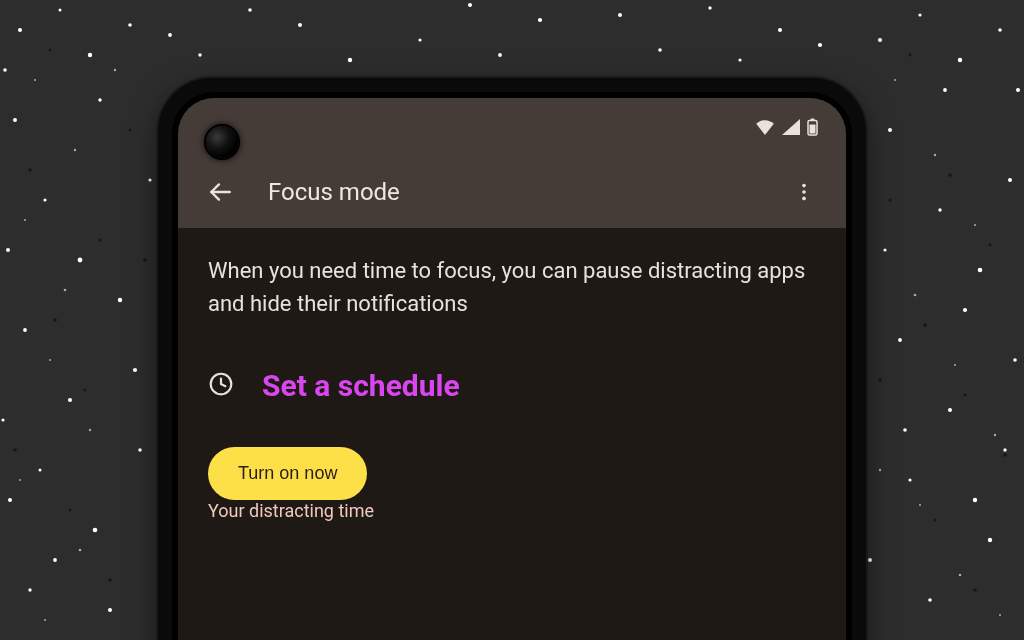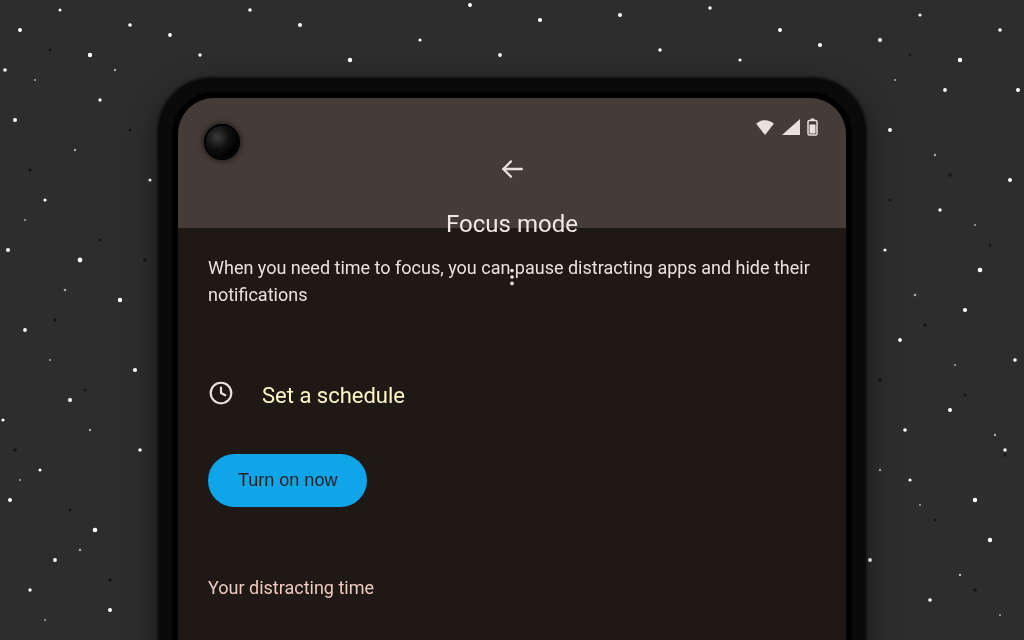--- a/index.html
+++ b/index.html
@@ -70,21 +70,20 @@
   .statusbar svg { display:block; }
 
   
   .appbar {
     height: 72px;
     background: #453b37;
     display: flex;
     align-items: center;
     padding: 0 22px;
     gap: 28px;
-    flex-direction: column;
   }
   .appbar .title {
     font-size: 24px;
     font-weight: 400;
     color: #efe7e2;
     flex: 1;
   }
   .icon-btn {
     width: 40px; height:40px;
     display:flex; align-items:center; justify-content:center;
@@ -93,50 +92,50 @@
     border-radius:50%;
   }
 
   
   .content {
     background: #1f1915;
     padding: 26px 30px 0 30px;
     height: calc(100% - 130px);
   }
   .desc {
-    font-size: 18px;
+    font-size: 22px;
     line-height: 1.5;
     color: #e9e1dc;
-    margin-bottom: 70px;
+    margin-bottom: 46px;
   }
   .schedule-row {
     display:flex;
     align-items:center;
     gap: 28px;
     margin-bottom: 42px;
     cursor:pointer;
     padding: 2px 0;
   }
   .schedule-row .label {
-    font-size: 22px;
-    color: #fef9c3;
+    font-size: 30px;
+    color: #d946ef;
+    font-weight: bold;
   }
   .pill-btn {
     display:inline-flex;
     align-items:center;
     justify-content:center;
-    background:#0ea5e9;
+    background:#fde047;
     color:#2a1f1c;
     font-size:18px;
     font-weight:500;
     border:none;
     border-radius: 999px;
     padding: 16px 30px;
     cursor:pointer;
-    margin-bottom: 70px;
   }
   .section-title {
     font-size: 18px;
     color:#f1c9bf;
   }
 </style>
 </head>
 <body>
 
 <div class="bg">

